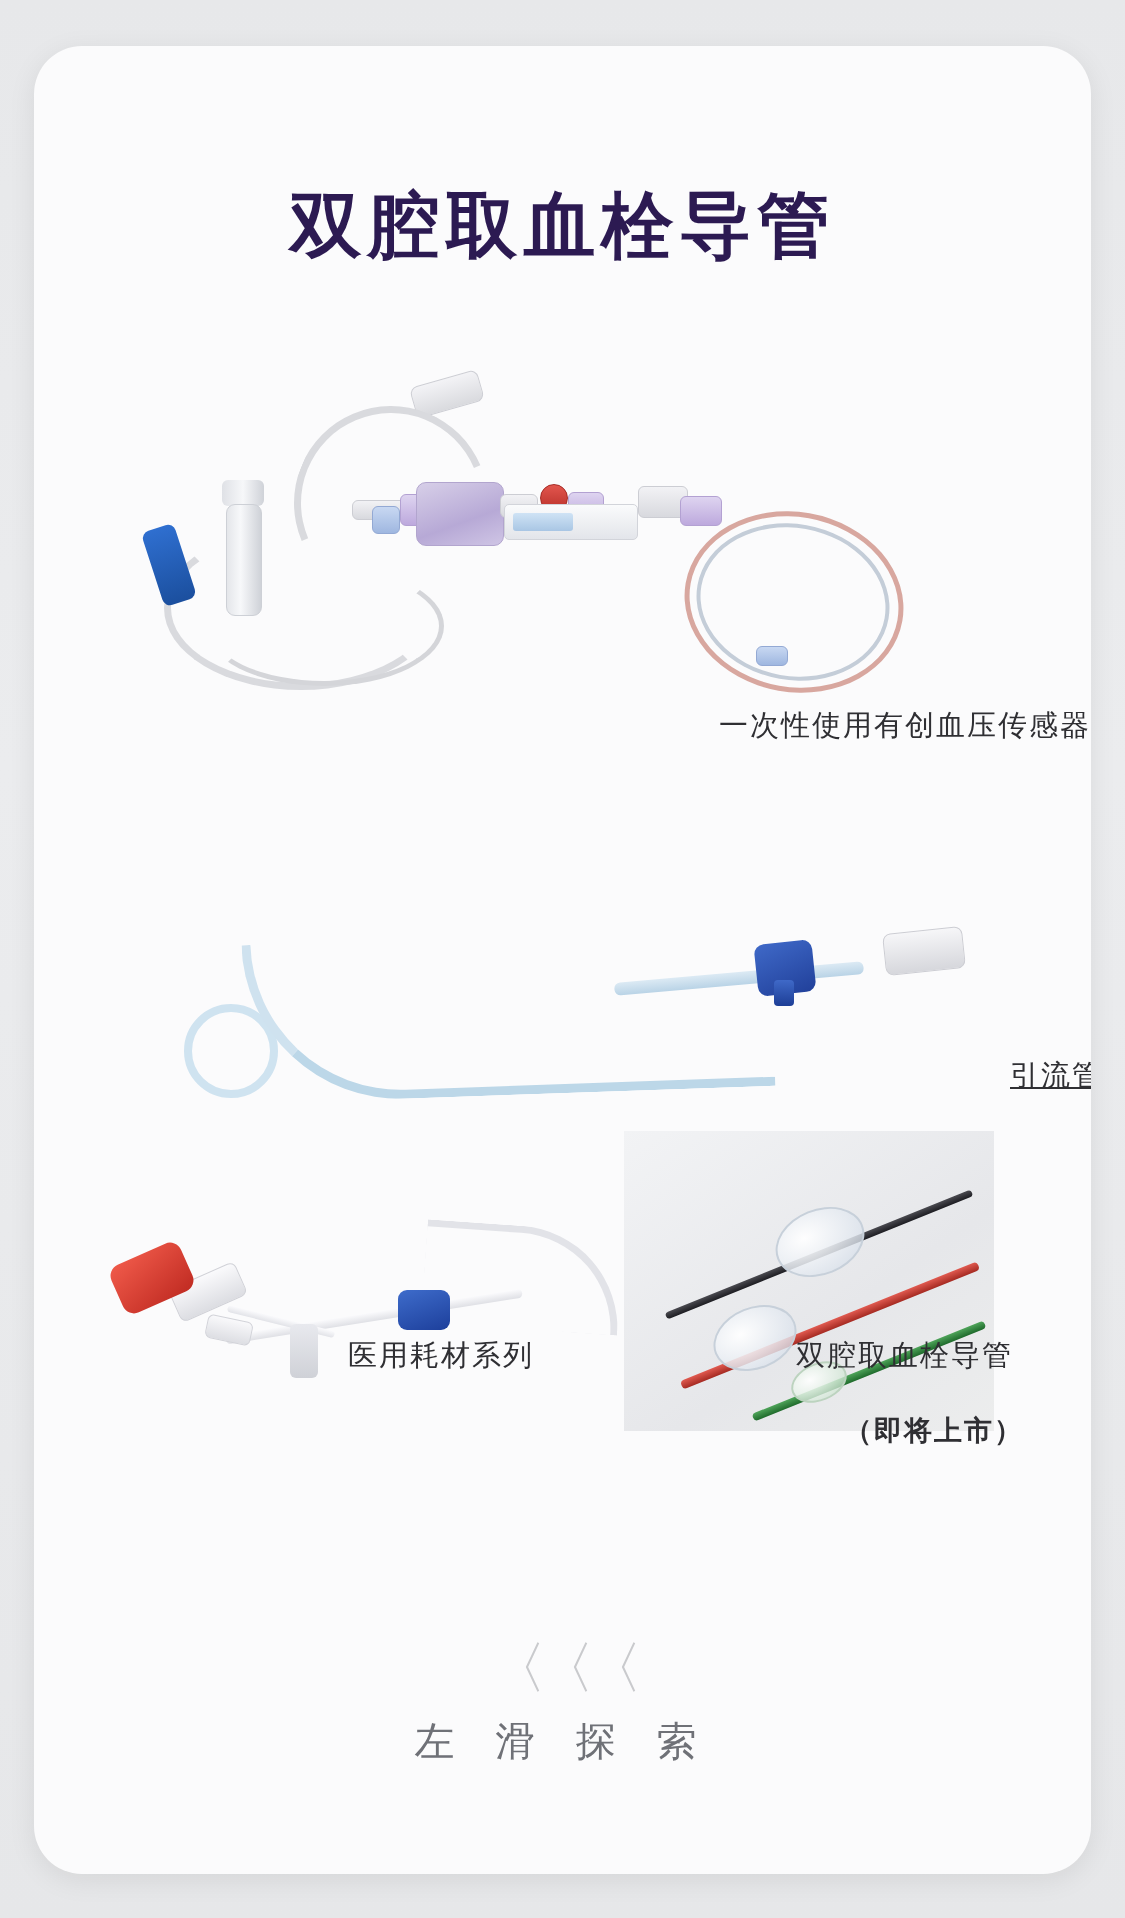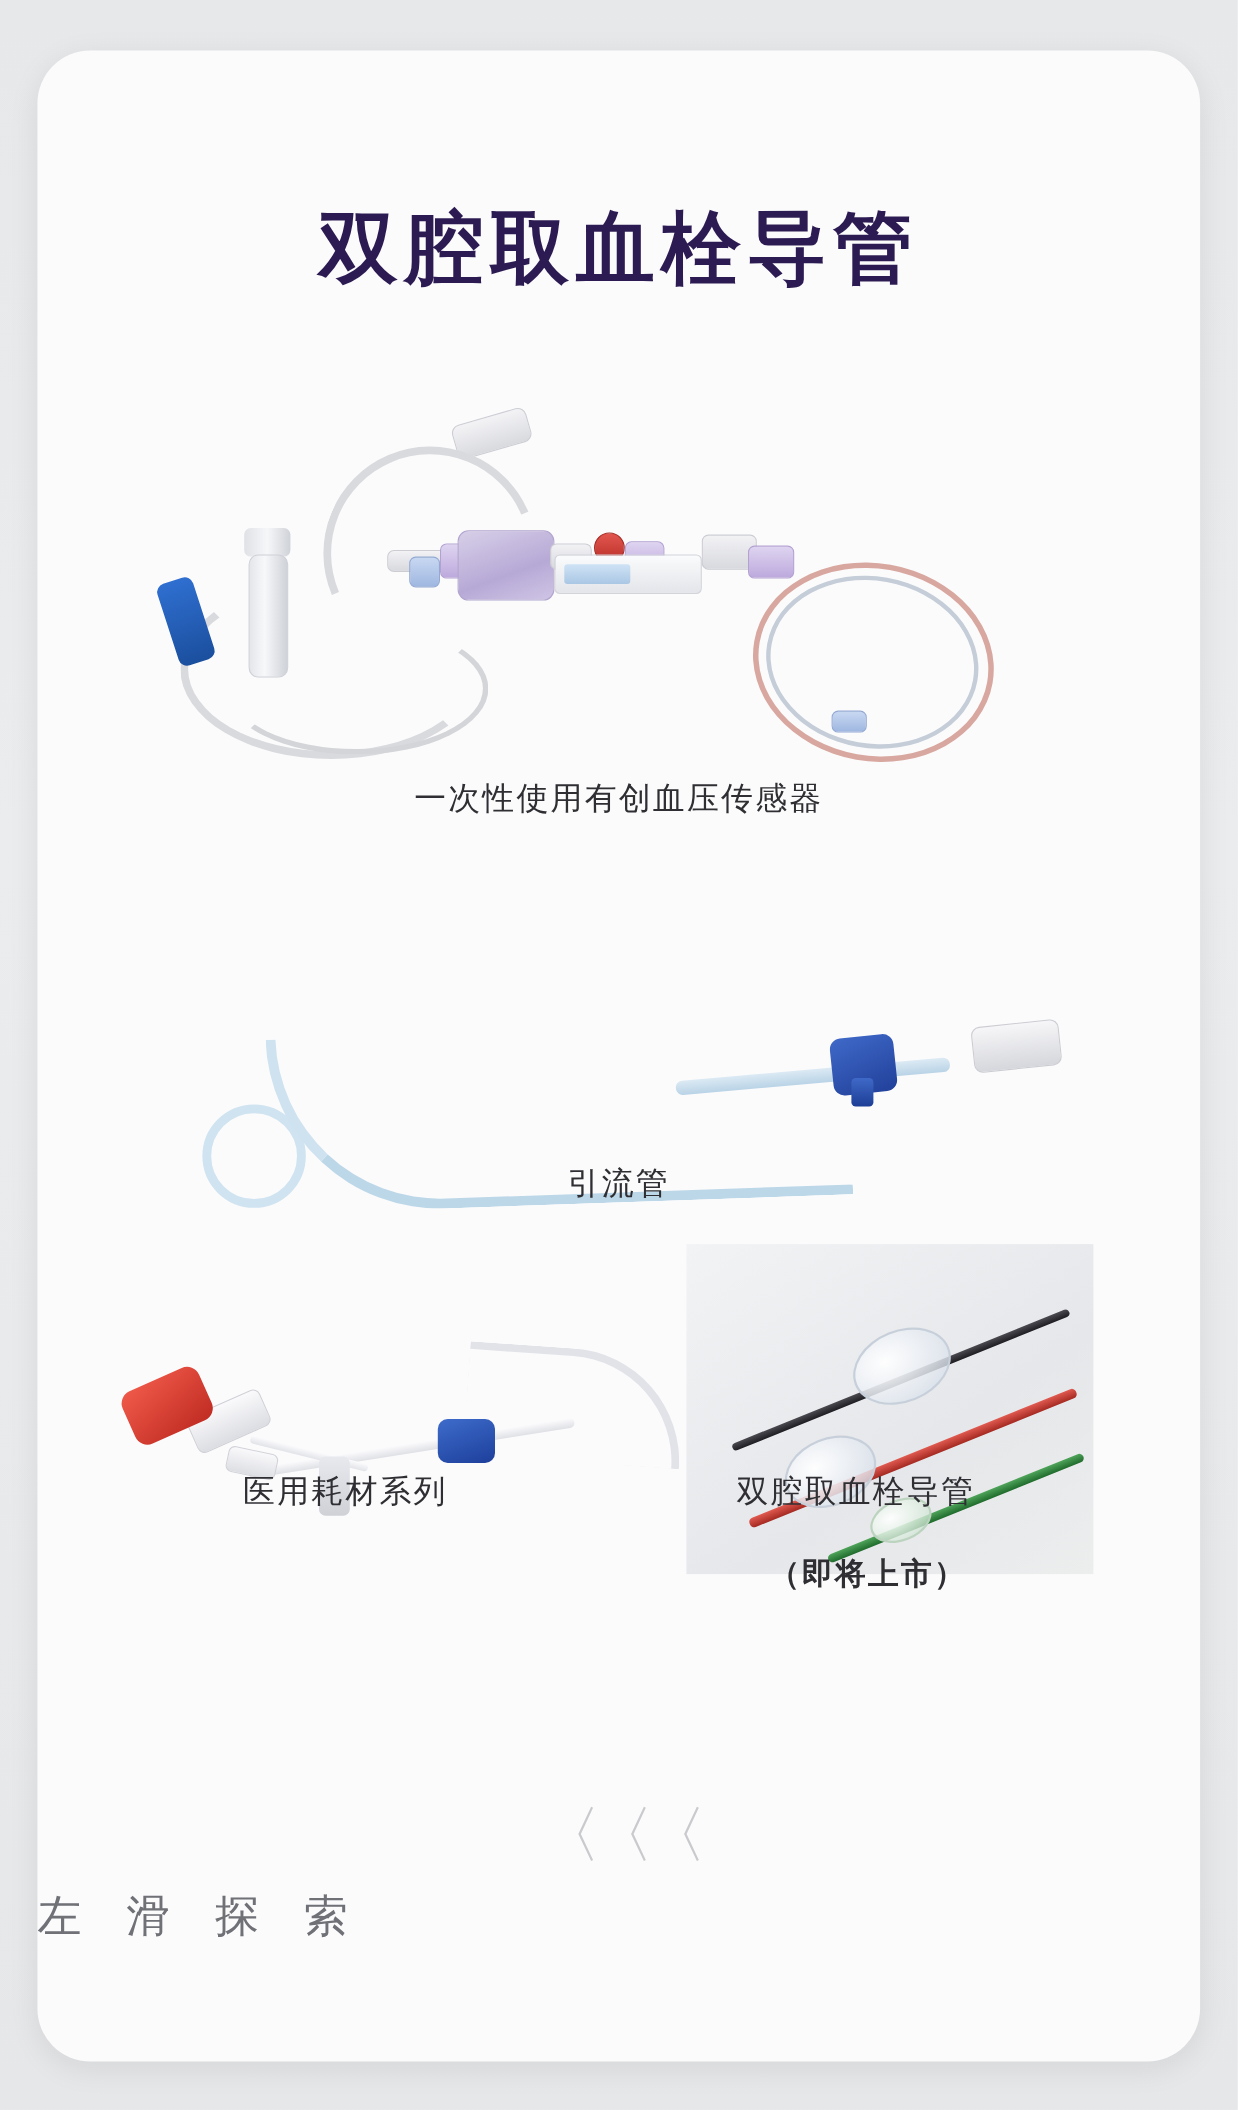--- a/index.html
+++ b/index.html
@@ -35,21 +35,21 @@
     font-size: 72px;
     font-weight: bold;
     letter-spacing: 6px;
     color: #2c1a52;
     font-family: "DejaVu Sans", sans-serif;
   }
 
   
   .caption {
     position: absolute;
-    text-align: center;
+    text-align: right;
     color: #2f2f33;
     font-size: 29px;
     letter-spacing: 2px;
     font-family: "DejaVu Sans", sans-serif;
   }
   .caption.sub { font-size: 28px; font-weight: bold; }
 
   
   .product { position: absolute; }
 
@@ -279,21 +279,21 @@
     text-align: center;
     color: #c9cacd;
     font-size: 56px;
     letter-spacing: -8px;
     font-family: "DejaVu Sans", sans-serif;
   }
   .swipe-text {
     position: absolute;
     left: 0; width: 100%;
     top: 1668px;
-    text-align: left;
+    text-align: center;
     color: #6f7177;
     font-size: 40px;
     letter-spacing: 14px;
     font-family: "DejaVu Sans", sans-serif;
   }
 </style>
 </head>
 <body>
 
 <div id="page">
@@ -337,21 +337,21 @@
 
     <div class="product" id="prod2">
       <div class="drain-loop"></div>
       <div class="drain-curve"></div>
       <div class="drain-straight"></div>
       <div class="drain-hub"></div>
       <div class="drain-wing"></div>
       <div class="drain-endcap"></div>
     </div>
 
-    <div class="caption" style="left:0; width:100%; top:1010px;">引流管</div>
+    <div class="caption" style="left:12px; width:100%; top:1010px;text-decoration:underline;">引流管</div>
 
     <div class="product" id="prod3">
       <div class="td-tipcurve"></div>
       <div class="td-line"></div>
       <div class="td-branch"></div>
       <div class="td-branchcap"></div>
       <div class="td-sleeve"></div>
       <div class="td-stop"></div>
       <div class="td-whitehub"></div>
       <div class="td-redhub"></div>

